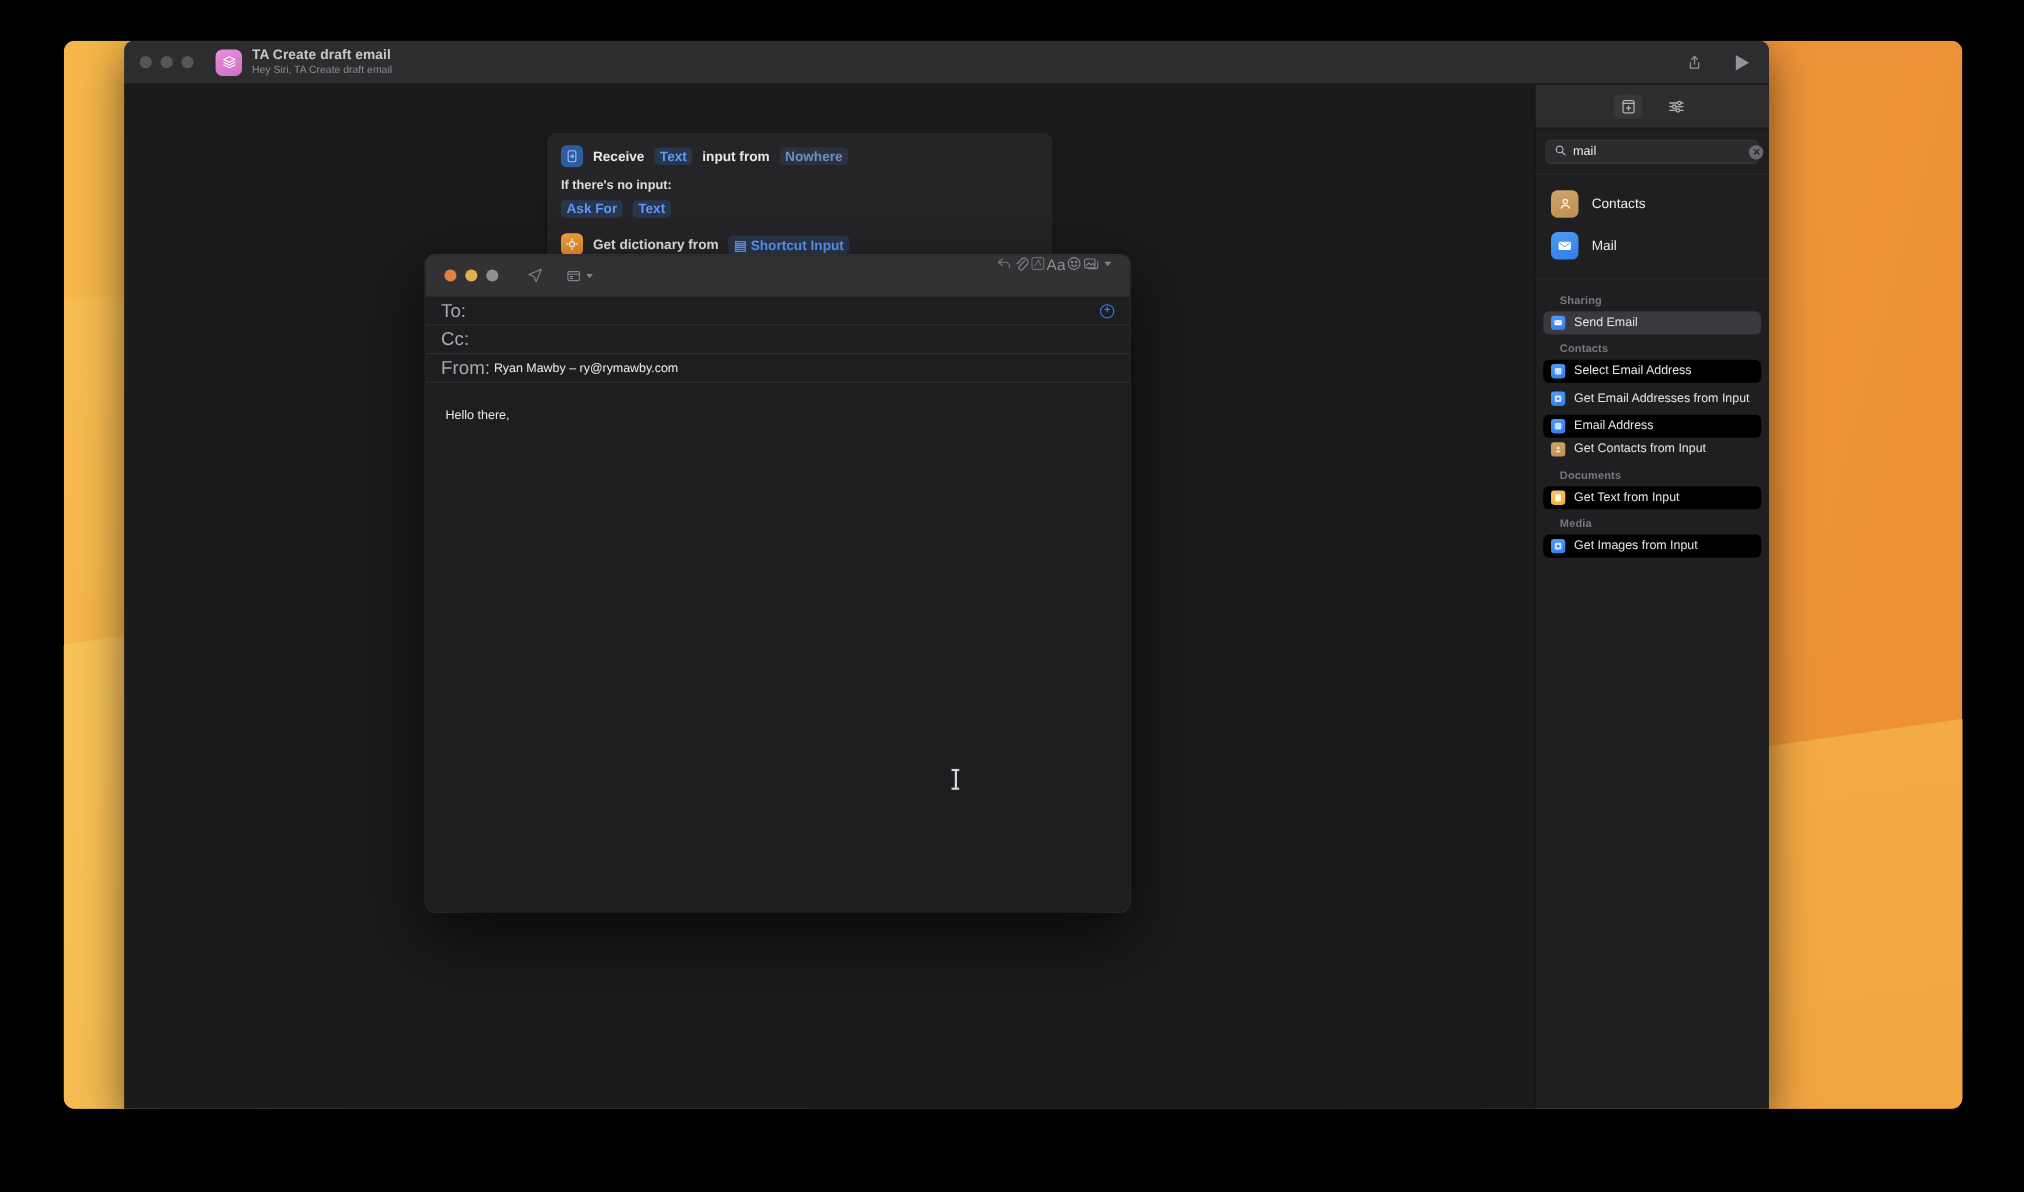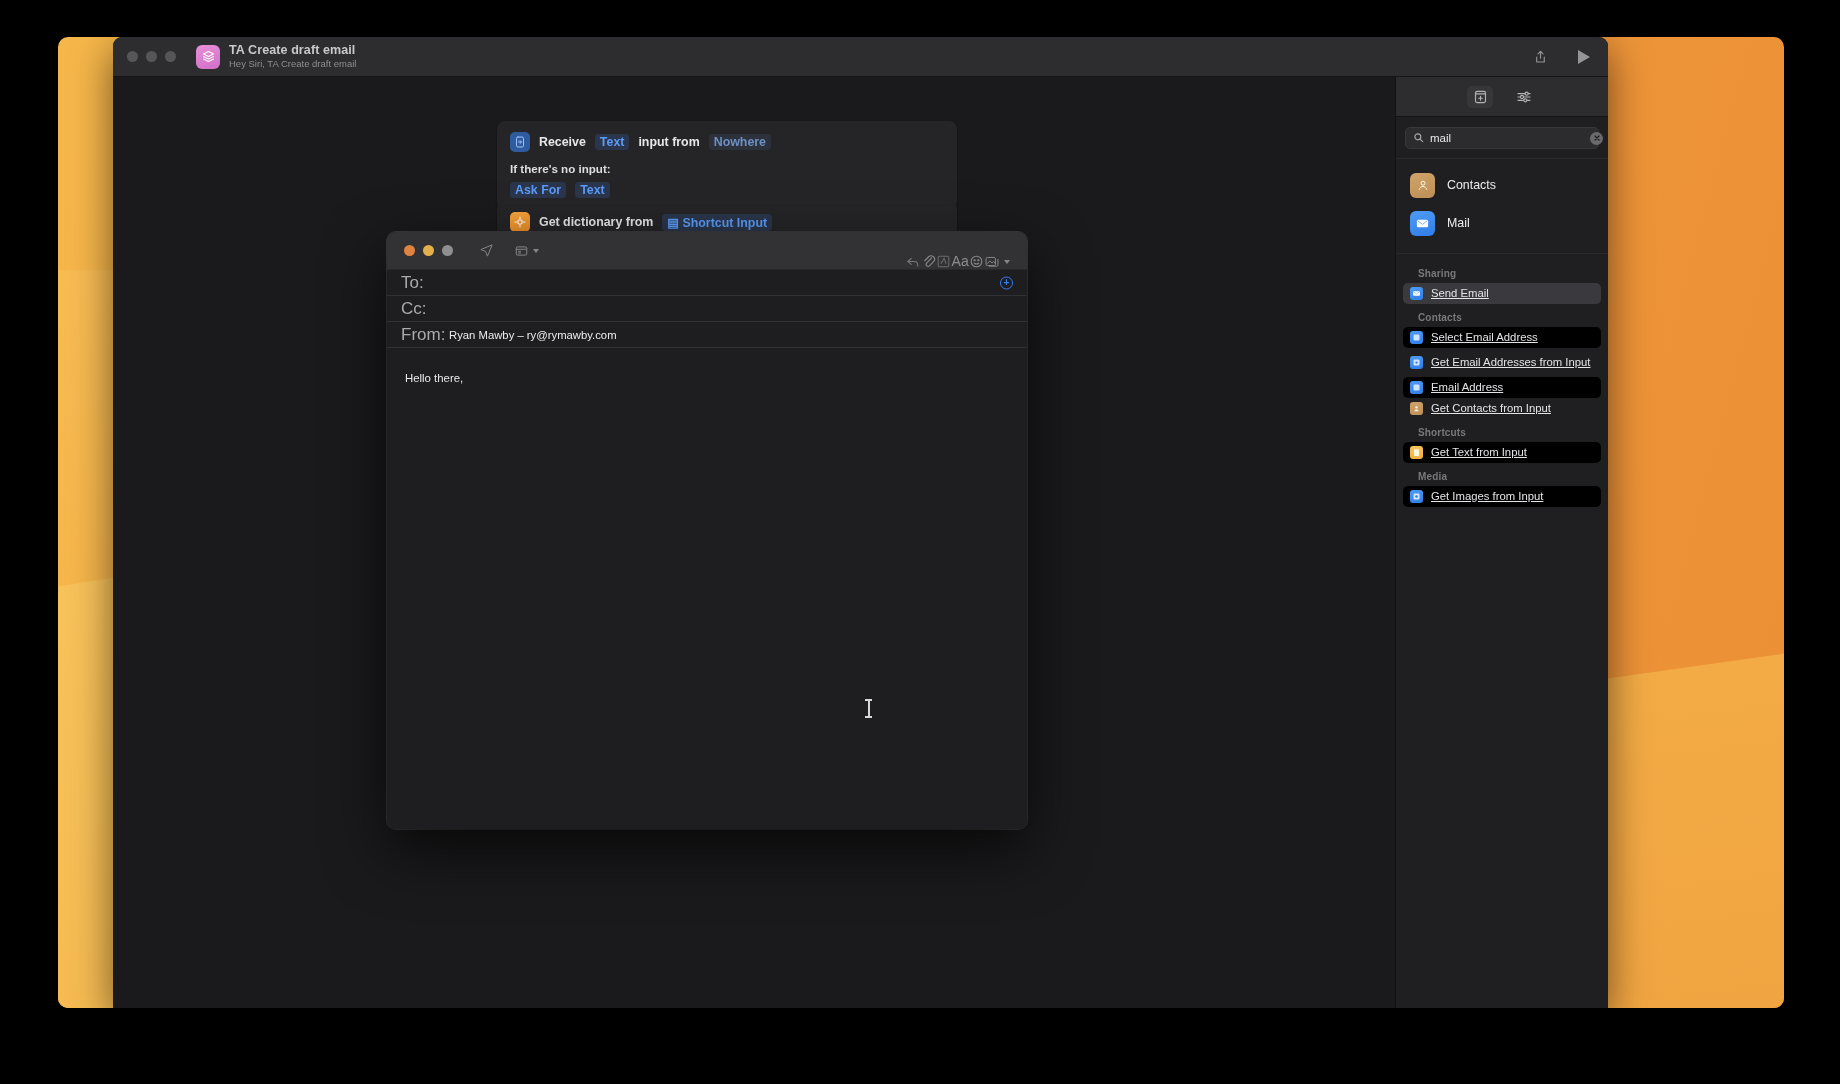--- a/index.html
+++ b/index.html
@@ -166,21 +166,21 @@
   }
   .sb-item.tall { height: 29px; }
   .sb-item.alt { background: #000000; }
   .sb-item.sel { background: #3a3a3e; }
   .mini-icon { width: 13px; height: 13px; border-radius: 3px; flex: none;
     display: flex; align-items: center; justify-content: center; }
   .mi-mail  { background: linear-gradient(160deg,#4f9cf5,#2f7de8); }
   .mi-cont  { background: linear-gradient(160deg,#cfa36a,#bf9055); }
   .mi-text  { background: linear-gradient(160deg,#f9c65c,#f3ad3d); }
   .mi-media { background: linear-gradient(160deg,#4f9cf5,#2f7de8); }
-  .sb-item-label { font-size: 11.3px; color: #e4e4e7; line-height: 1.18; text-decoration: underline; }
+  .sb-item-label { font-size: 11.3px; color: #e4e4e7; line-height: 1.18; }
 
   
   #compose {
     position: absolute;
     left: 329px; top: 195px;
     width: 640px; height: 597px;
     background: #1e1e20;
     border-radius: 9px;
     box-shadow: 0 22px 60px rgba(0,0,0,.68), 0 0 0 1px #3a3a3d;
     overflow: hidden;
@@ -192,21 +192,21 @@
     position: relative;
     border-bottom: 1px solid #29292b;
   }
   .cmp-traffic { display: flex; gap: 8px; align-items: center; }
   .ctl { width: 11px; height: 11px; border-radius: 50%; }
   .ctl-y { background: #e3b04b; }
   .ctl-g { background: #8f8f92; }
   .cmp-tool { display: flex; align-items: center; justify-content: center; opacity: .62; }
   .cmp-left-tools { display: flex; align-items: center; gap: 20px; margin-left: 26px; }
   .cmp-right-tools { position: absolute; right: 17px; top: 0; height: 100%;
-    display: flex; align-items: flex-end; }
+    display: flex; align-items: flex-start; }
   .chev { width: 0; height: 0; border-left: 3.5px solid transparent;
     border-right: 3.5px solid transparent; border-top: 4px solid #b9b9bd; margin-left: 4px; }
 
   .cmp-fields { flex: none; }
   .cmp-row {
     height: 26px; display: flex; align-items: center;
     border-bottom: 1px solid #313134;
     padding: 0 12px 0 14px;
     position: relative;
   }
@@ -438,21 +438,21 @@
           <div class="sb-item">
             <span class="mini-icon mi-cont">
               <svg width="9" height="9" viewBox="0 0 24 24">
                   <circle cx="12" cy="9" r="3.2" fill="#fff2e0"></circle>
                   <path d="M6 19c1.2-3 3.5-4.4 6-4.4s4.8 1.4 6 4.4z" fill="#fff2e0"></path>
                 </svg>
             </span>
             <span class="sb-item-label">Get Contacts from Input</span>
           </div>
 
-          <div class="sb-group-title">Shortcuts</div>
+          <div class="sb-group-title">Documents</div>
           <div class="sb-item alt">
             <span class="mini-icon mi-text">
               <svg width="9" height="9" viewBox="0 0 24 24">
                   <rect x="5" y="3" width="14" height="18" rx="2.5" fill="#fff6df"></rect>
                 </svg>
             </span>
             <span class="sb-item-label">Get Text from Input</span>
           </div>
 
           <div class="sb-group-title">Media</div>

